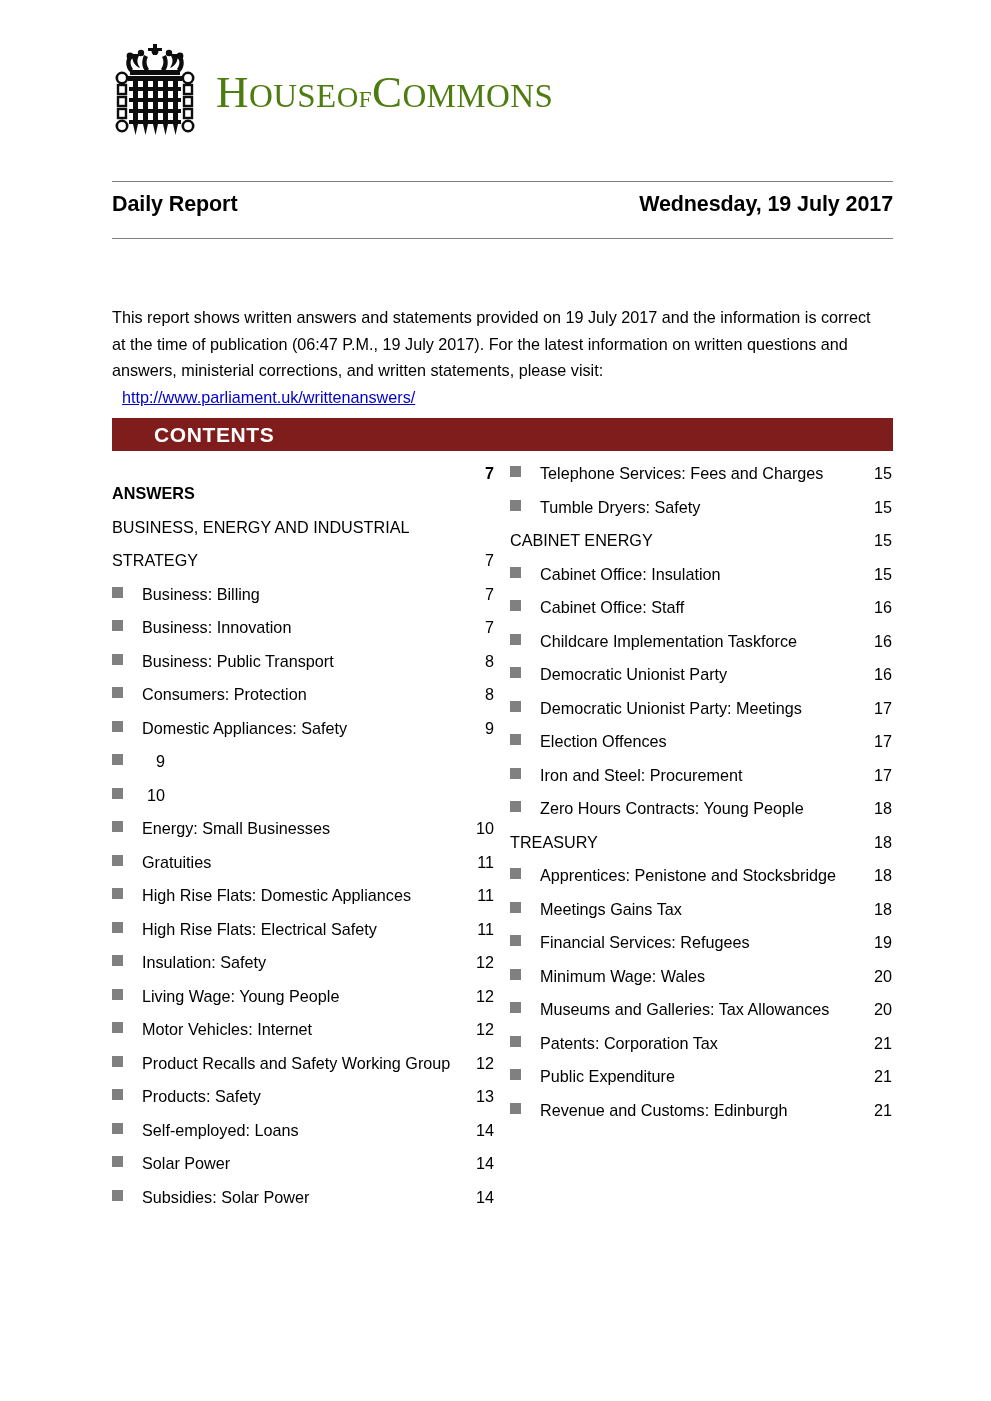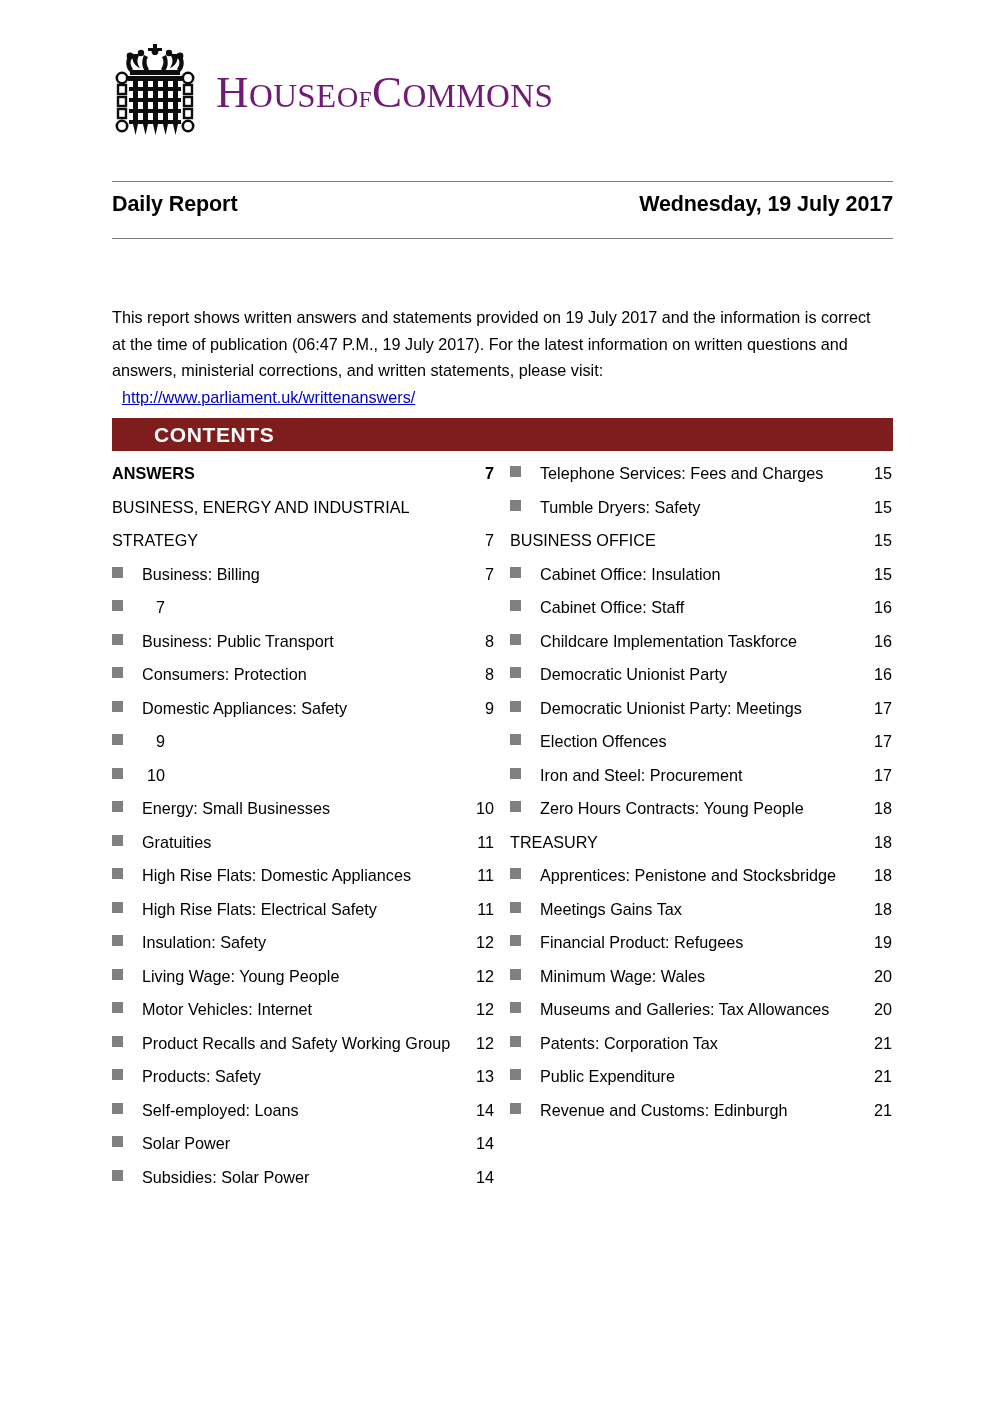--- a/index.html
+++ b/index.html
@@ -37,21 +37,21 @@
   .portcullis {
     width: 86px;
     height: 104px;
     flex: 0 0 auto;
     margin-right: 18px;
   }
   .wordmark {
     font-family: "Liberation Serif", serif;
     font-size: 45px;
     letter-spacing: 0.4px;
-    color: #701a75;
+    color: #4d7c0f;
     white-space: nowrap;
     line-height: 1;
     padding-bottom: 4px;
   }
   .wordmark .cap { font-size: 45px; }
   .wordmark .sc  { font-size: 33px; }
   .wordmark .of  { font-size: 30px; }
   .wordmark .ofs { font-size: 23px; }
 
   
@@ -160,21 +160,21 @@
     width: 42px;
     text-align: right;
     font-size: 16.2px;
     line-height: 33.5px;
     color: #000;
   }
 
   
   .toc-row.answers .toc-label,
   .toc-row.answers .toc-page { font-weight: bold; }
-  .toc-row.answers .toc-label { padding-left: 0; }
+  .toc-row.answers .toc-label { padding-left: 0; margin-top: 20px; }
   .toc-row.answers .toc-bullet { width: 0; }
 
   .toc-row.dept .toc-label { padding-left: 0; }
   .toc-row.dept .toc-bullet { width: 0; }
 
   
   .toc-row.multi .toc-page { align-self: flex-end; }
 </style>
 </head>
 <body>
@@ -262,20 +262,21 @@
           <span class="toc-label">BUSINESS, ENERGY AND INDUSTRIAL STRATEGY</span>
           <span class="toc-page">7</span>
         </div>
         <div class="toc-row item">
           <span class="toc-bullet"></span>
           <span class="toc-label">Business: Billing</span>
           <span class="toc-page">7</span>
         </div>
         <div class="toc-row item">
           <span class="toc-bullet"></span>
+          <span class="toc-label">Business: Innovation</span>
           <span class="toc-page">7</span>
         </div>
         <div class="toc-row item">
           <span class="toc-bullet"></span>
           <span class="toc-label">Business: Public Transport</span>
           <span class="toc-page">8</span>
         </div>
         <div class="toc-row item">
           <span class="toc-bullet"></span>
           <span class="toc-label">Consumers: Protection</span>
@@ -361,21 +362,21 @@
           <span class="toc-label">Telephone Services: Fees and Charges</span>
           <span class="toc-page">15</span>
         </div>
         <div class="toc-row item">
           <span class="toc-bullet"></span>
           <span class="toc-label">Tumble Dryers: Safety</span>
           <span class="toc-page">15</span>
         </div>
         <div class="toc-row dept">
           <span class="toc-bullet hidden"></span>
-          <span class="toc-label">BUSINESS OFFICE</span>
+          <span class="toc-label">CABINET ENERGY</span>
           <span class="toc-page">15</span>
         </div>
         <div class="toc-row item">
           <span class="toc-bullet"></span>
           <span class="toc-label">Cabinet Office: Insulation</span>
           <span class="toc-page">15</span>
         </div>
         <div class="toc-row item">
           <span class="toc-bullet"></span>
           <span class="toc-label">Cabinet Office: Staff</span>
@@ -421,21 +422,21 @@
           <span class="toc-label">Apprentices: Penistone and Stocksbridge</span>
           <span class="toc-page">18</span>
         </div>
         <div class="toc-row item">
           <span class="toc-bullet"></span>
           <span class="toc-label">Meetings Gains Tax</span>
           <span class="toc-page">18</span>
         </div>
         <div class="toc-row item">
           <span class="toc-bullet"></span>
-          <span class="toc-label">Financial Product: Refugees</span>
+          <span class="toc-label">Financial Services: Refugees</span>
           <span class="toc-page">19</span>
         </div>
         <div class="toc-row item">
           <span class="toc-bullet"></span>
           <span class="toc-label">Minimum Wage: Wales</span>
           <span class="toc-page">20</span>
         </div>
         <div class="toc-row item multi">
           <span class="toc-bullet"></span>
           <span class="toc-label">Museums and Galleries: Tax Allowances</span>

